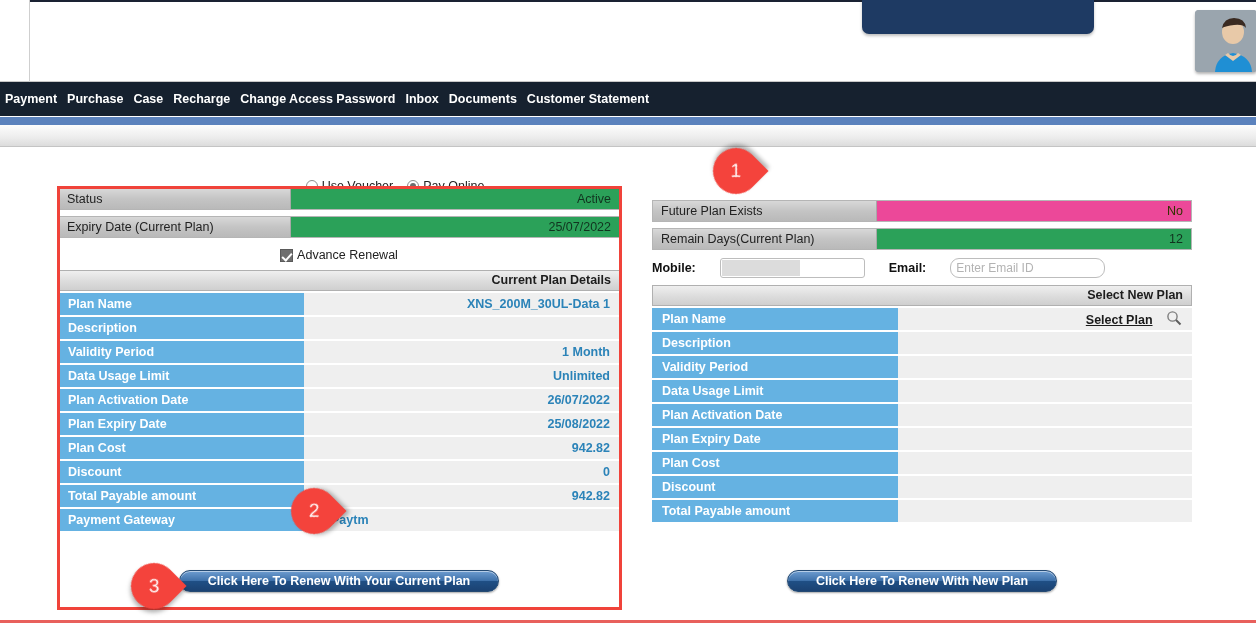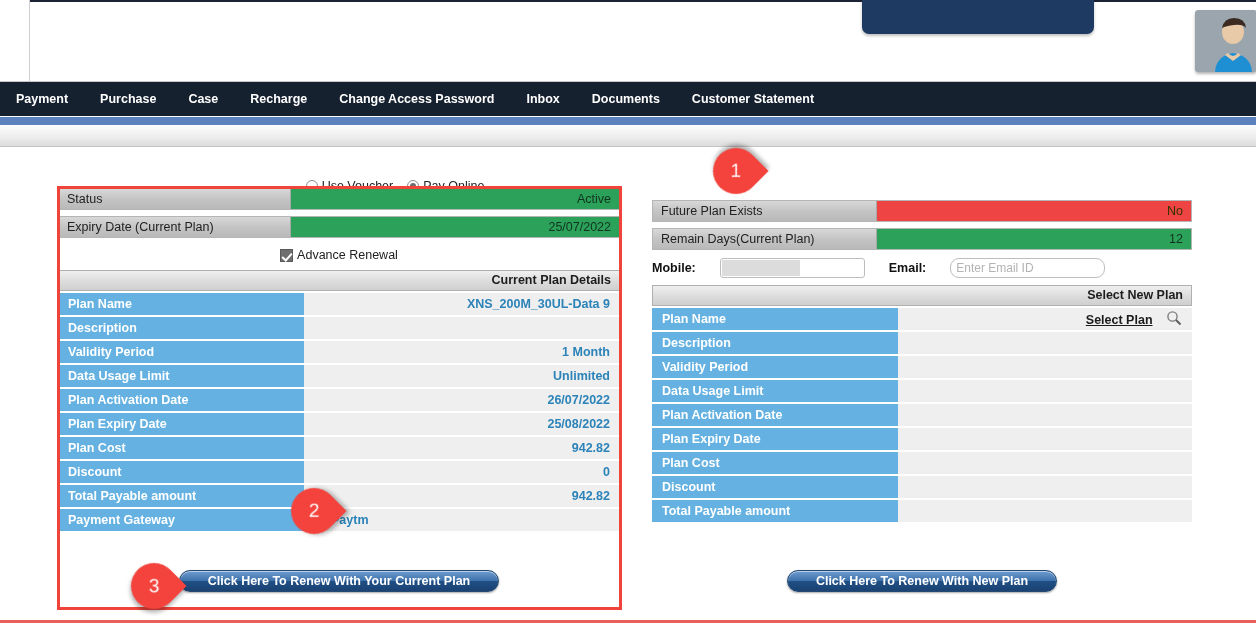--- a/index.html
+++ b/index.html
@@ -44,21 +44,21 @@
   
   .navbar {
     position: absolute; left: 0; top: 82px; width: 1256px; height: 34px;
     background: #16212f;
     display: flex; align-items: center;
   }
   .nav-item {
     color: #ffffff;
     font-size: 12.5px;
     font-weight: bold;
-    padding: 0 16px;
+    padding: 0 5px;
     line-height: 34px;
     white-space: nowrap;
     cursor: pointer;
   }
   .nav-accent {
     position: absolute; left: 0; top: 116px; width: 1256px; height: 9px;
     background: #5b82bd;
     border-top: 1px solid #ffffff;
   }
   .sub-gradient {
@@ -104,21 +104,21 @@
   .infobar .lbl {
     width: 232px; flex: none; padding: 0 8px; line-height: 20px;
     color: #222;
     background: linear-gradient(to bottom, #d8d8d8 0%, #c4c4c4 50%, #b9b9b9 100%);
     border-right: 1px solid #a8a8a8;
   }
   .infobar .val {
     flex: 1; padding: 0 8px; line-height: 20px; text-align: right;
   }
   .val.green  { background: #2ba159; color: #11331f; }
-  .val.yellow { background: #ef4444; color: #333300; padding-left: 24px; }
+  .val.yellow { background: #ec4899; color: #333300; padding-left: 24px; }
 
   .infobar.right .lbl { width: 224px; }
 
   
   .adv-row {
     display: flex; justify-content: center; align-items: center; gap: 4px;
     height: 22px; font-size: 12.5px; color: #222; margin-bottom: 4px;
   }
   .checkbox {
     width: 13px; height: 13px; background: #6f6f6f; border: 1px solid #5a5a5a;
@@ -294,21 +294,21 @@
       <span class="checkbox"></span>
       <span>Advance Renewal</span>
     </div>
 
     <div class="sect-head">Current Plan Details</div>
 
     <table class="dtable">
       <tbody>
           <tr>
         <td class="k">Plan Name</td>
-        <td class="v">XNS_200M_30UL-Data 9</td>
+        <td class="v">XNS_200M_30UL-Data 1</td>
       </tr>
       <tr>
         <td class="k">Description</td>
         <td class="v"></td>
       </tr>
       <tr>
         <td class="k">Validity Period</td>
         <td class="v">1 Month</td>
       </tr>
       <tr>

